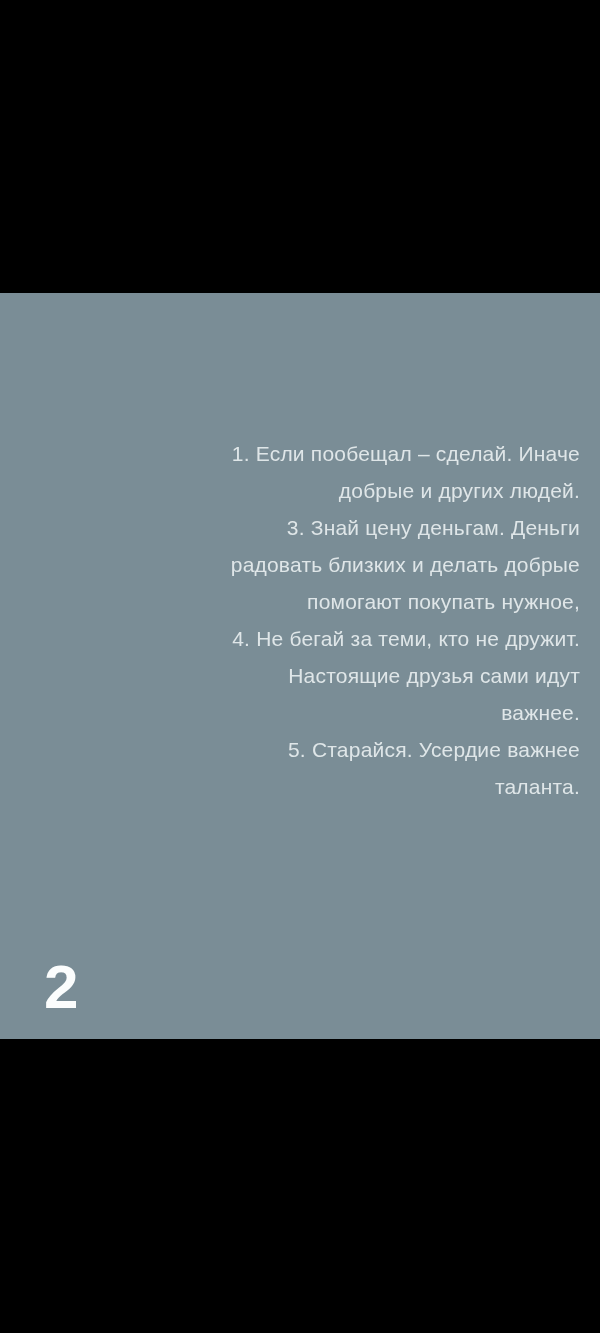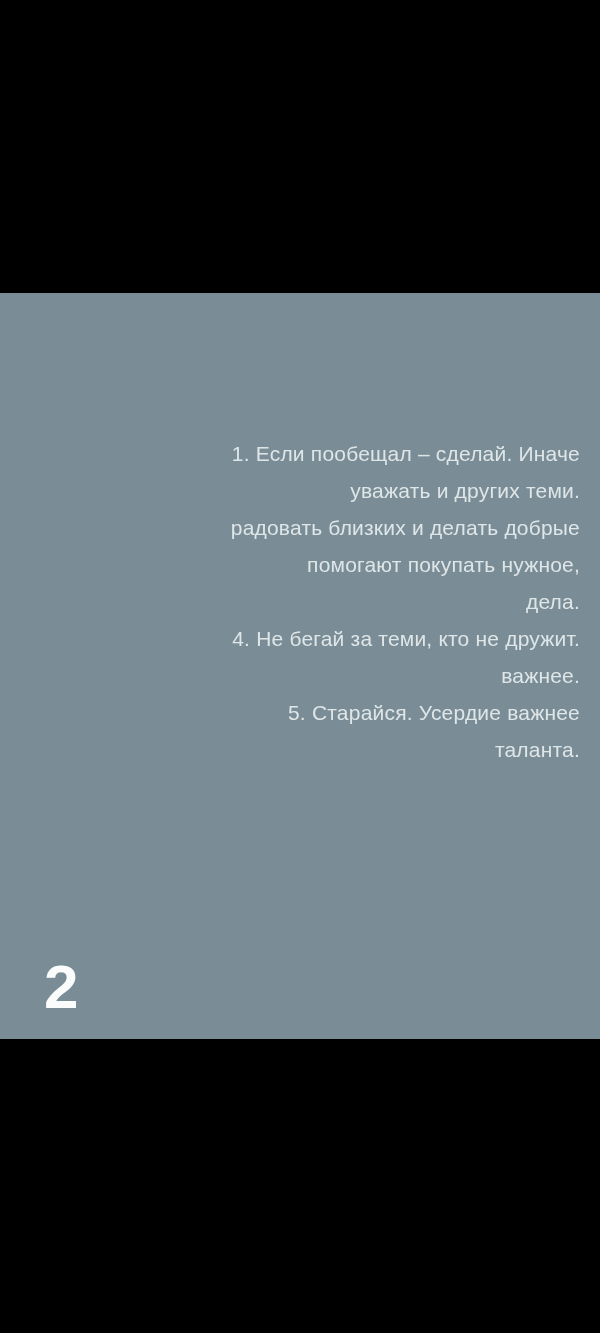--- a/index.html
+++ b/index.html
@@ -58,25 +58,26 @@
 </style>
 </head>
 <body>
 
 <div class="screen">
   <div class="letterbox top"></div>
 
   <div class="card">
     <div class="text-block">
       <div class="line">1. Если пообещал – сделай. Иначе</div>
-      <div class="line">уважать и других теми.</div>
+      <div class="line">добрые и других людей.</div>
+      <div class="line"> 3. Знай цену деньгам. Деньги</div>
       <div class="line">радовать близких и делать добрые</div>
       <div class="line">помогают покупать нужное,</div>
-      <div class="line">дела.</div>
       <div class="line"> 4. Не бегай за теми, кто не дружит.</div>
+      <div class="line">Настоящие друзья сами идут</div>
       <div class="line">важнее.</div>
       <div class="line"> 5. Старайся. Усердие важнее</div>
       <div class="line">таланта.</div>
     </div>
     <div class="page-number">2</div>
   </div>
 
   <div class="letterbox bottom"></div>
 </div>
 

